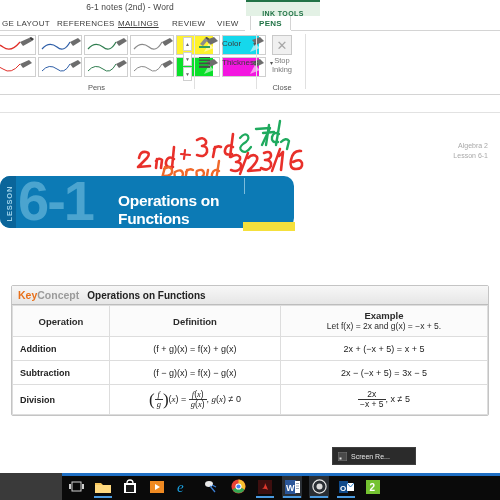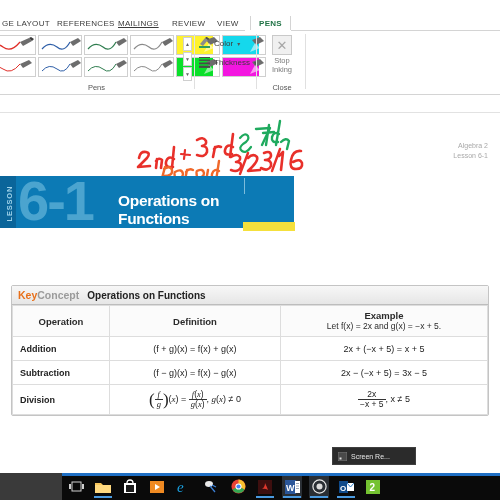--- a/index.html
+++ b/index.html
@@ -85,21 +85,21 @@
     position: absolute; bottom: -1px; width: 100%; text-align: center;
     font-size: 7.5px; color: #555;
   }
   .group-sep {
     position: absolute; top: 3px; width: 1px; height: 55px; background: #e0e0e0;
   }
 
   
   .tools-group { position: absolute; left: 198px; top: 4px; width: 72px; }
   .tool-item {
-    display: flex; align-items: center; gap: 3px; height: 17px; margin-bottom: 2px;
+    display: flex; align-items: center; gap: 11px; height: 17px; margin-bottom: 2px;
     cursor: default;
   }
   .tool-label { font-size: 8px; color: #3b3b3b; white-space: nowrap; }
   .caret { font-size: 6px; color: #555; margin-left: 1px; }
 
   
   .close-group { position: absolute; left: 259px; top: 2px; width: 46px; height: 58px; }
   .stop-btn {
     position: absolute; left: 8px; top: 2px; width: 30px; text-align: center;
     cursor: default;
@@ -125,21 +125,21 @@
   .ink { position: absolute; left: 130px; top: -2px; }
 
   .corner-label {
     position: absolute; right: 12px; top: 28px; text-align: right;
     font-size: 7px; color: #a8a8a8; line-height: 10px;
   }
 
   
   .banner {
     position: absolute; left: 0; top: 63px; width: 294px; height: 52px;
-    background: #0c7ab5; overflow: hidden;
+    background: #0c7ab5; overflow: hidden; border-radius: 10px;
   }
   .banner-lessonbar {
     position: absolute; left: 0; top: 0; width: 16px; height: 52px;
     background: #0a659a;
   }
   .banner-lesson-text {
     position: absolute; left: -13px; top: 19px; width: 44px;
     transform: rotate(-90deg);
     font-size: 7.5px; font-weight: 700; color: #9fd3ea; letter-spacing: .8px;
   }
@@ -220,20 +220,26 @@
   .tb-ico.active::after {
     content: ""; position: absolute; left: 1px; bottom: 0; width: 18px; height: 2px; background: #4a9ae0;
   }
   .tb-ico.boxed { background: #2a2f35; }
 </style>
 </head>
 <body>
 
 <div id="app">
 
+  <div class="titlebar">
+    <div class="titlebar-text">6-1 notes (2nd) - Word</div>
+    <div class="inktools-tab">
+      <span class="inktools-text">INK TOOLS</span>
+    </div>
+  </div>
 
   <div class="tabrow">
     <div class="tabrow-tabs">
       <div class="rtab" style="left:2px;text-align:right;">GE LAYOUT</div>
       <div class="rtab" style="left:57px;">REFERENCES</div>
       <div class="rtab" style="left:118px;text-decoration:underline;">MAILINGS</div>
       <div class="rtab" style="left:172px;">REVIEW</div>
       <div class="rtab" style="left:217px;">VIEW</div>
       <div class="rtab active" style="left:250px;">PENS</div>
     </div>

